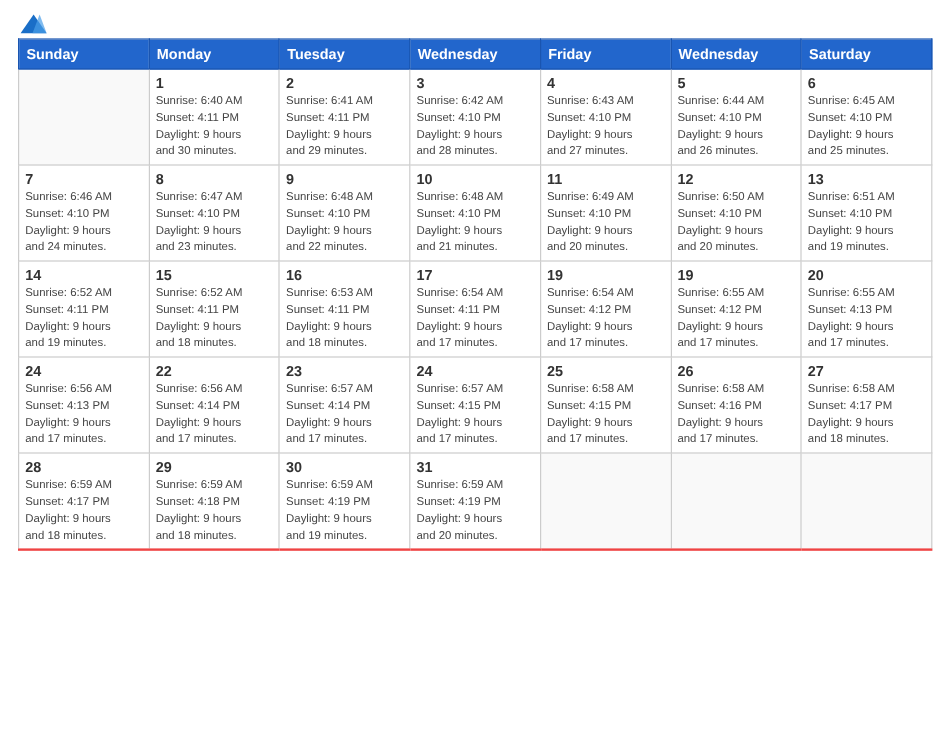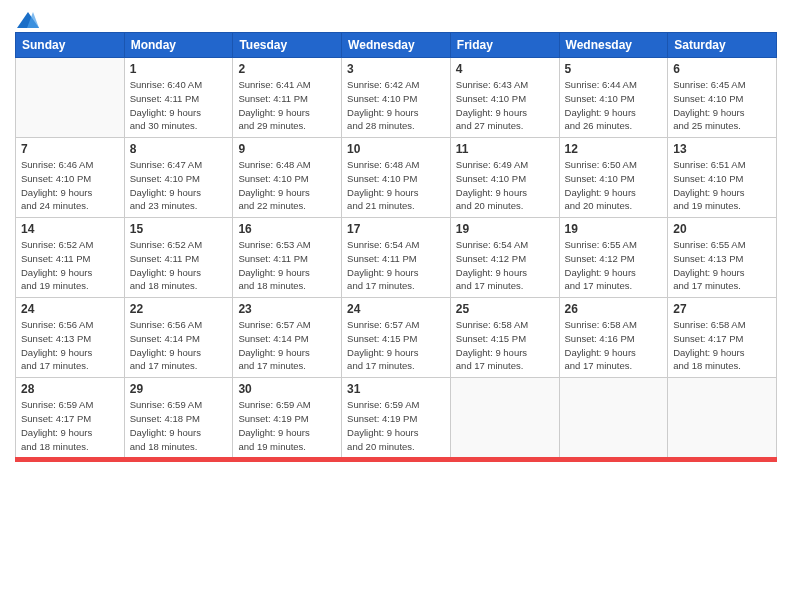--- a/index.html
+++ b/index.html
@@ -71,21 +71,21 @@
     }
     .day-info {
       font-size: 9.5px;
       color: #444;
       line-height: 1.45;
     }
     .empty-cell {
       background: #f9f9f9;
     }
     tr:last-child td {
-      border-bottom: 5px solid #ef4444;
+      border-bottom: 2px solid #ef4444;
     }
   </style>
 </head>
 <body>
 
 <div class="page">
   <div class="header">
     <div class="logo">
       <div style="display:flex;flex-direction:column;align-items:flex-start;">
         <div style="display:flex;align-items:center;gap:2px;">

